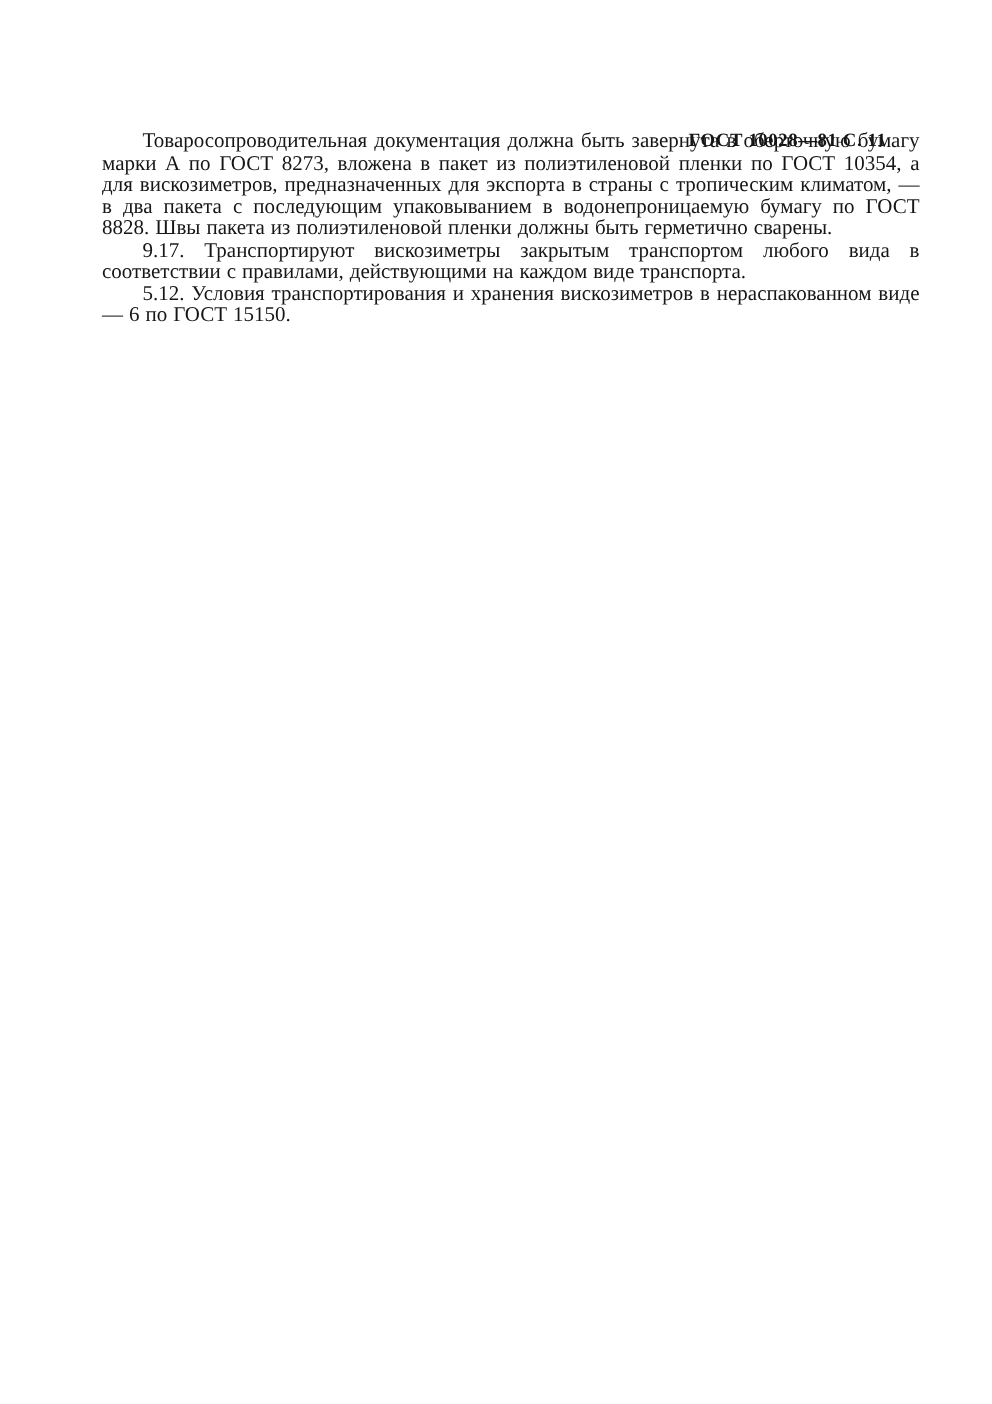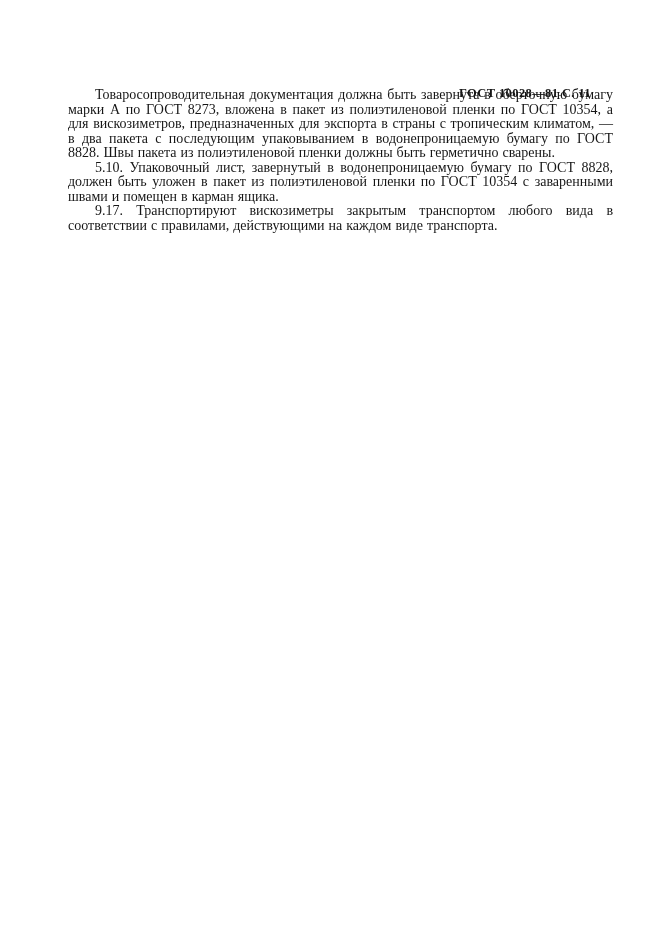--- a/index.html
+++ b/index.html
@@ -46,16 +46,16 @@
   }
 </style>
 </head>
 <body>
 
 <div class="page">
   <div class="page-header">ГОСТ 10028—81 С. 11</div>
 
   <div class="doc-body">
     <p>Товаросопроводительная документация должна быть завернута в оберточную бумагу марки А по ГОСТ 8273, вложена в пакет из полиэтиленовой пленки по ГОСТ 10354, а для вискозиметров, предназначенных для экспорта в страны с тропическим климатом, — в два пакета с последующим упаковыванием в водонепроницаемую бумагу по ГОСТ 8828. Швы пакета из полиэтиленовой пленки должны быть герметично сварены.</p>
-    <p>5.10. Упаковочный лист, завернутый в водонепроницаемую бумагу по ГОСТ 8828, должен быть уложен в пакет из полиэтиленовой пленки по ГОСТ 10354 с заваренными швами и помещен в карман ящика.</p>
     <p>9.17. Транспортируют вискозиметры закрытым транспортом любого вида в соответствии с правилами, действующими на каждом виде транспорта.</p>
+    <p>5.12. Условия транспортирования и хранения вискозиметров в нераспакованном виде — 6 по ГОСТ 15150.</p>
   </div>
 </div>
 
 </body></html>

